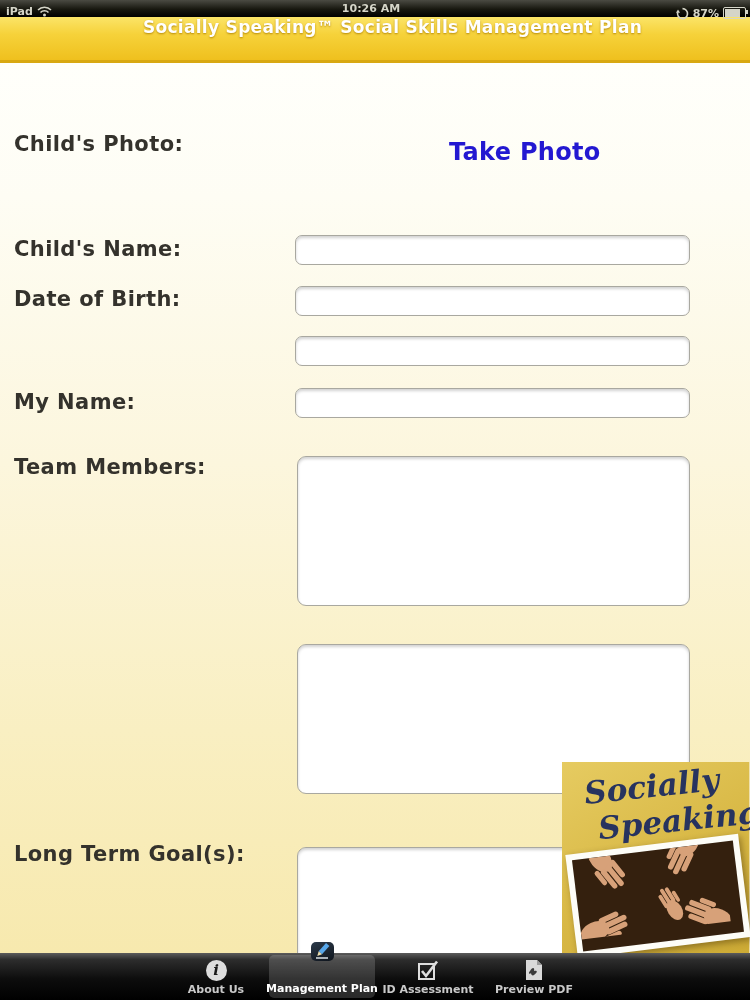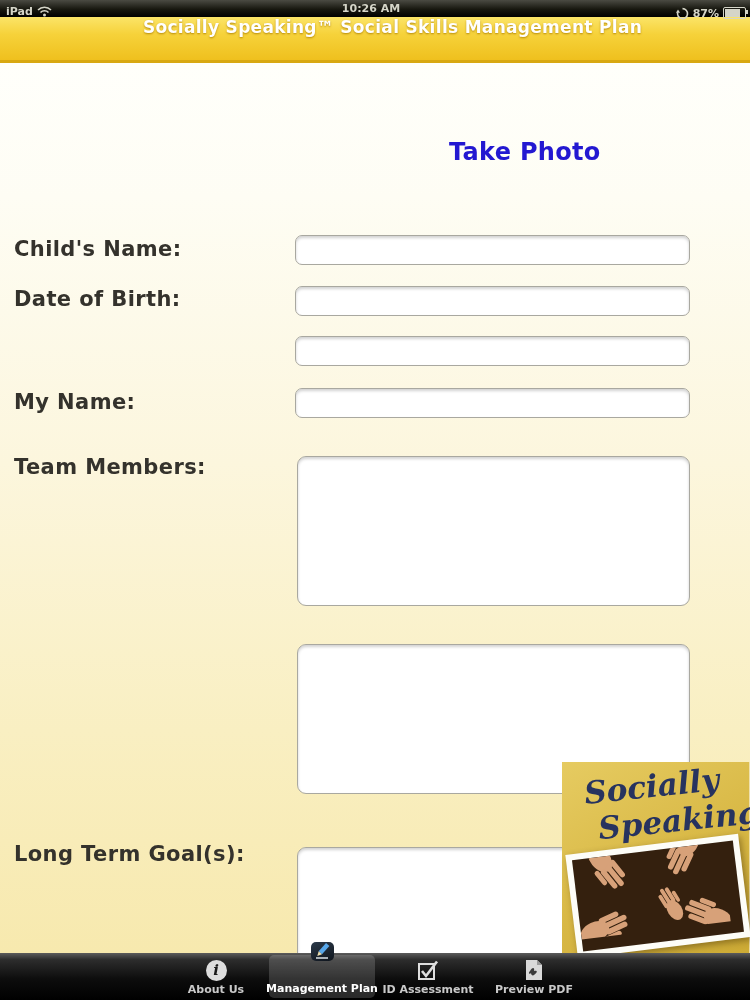--- a/index.html
+++ b/index.html
@@ -91,20 +91,21 @@
       </span>
     </div>
   </div>
 
   <div class="nav-bar">
     <span class="nav-title">Socially Speaking™ Social Skills Management Plan</span>
   </div>
 
   <div class="content">
 
+    <span class="form-label" style="top:69px">Child's Photo:</span>
     <button class="take-photo">Take Photo</button>
 
     <span class="form-label" style="top:174px">Child's Name:</span>
     <input class="text-input" style="top: 172px;">
 
     <span class="form-label" style="top:224px">Date of Birth:</span>
     <input class="text-input" style="top: 223px;">
 
     <input class="text-input" style="top: 273px;">
 

